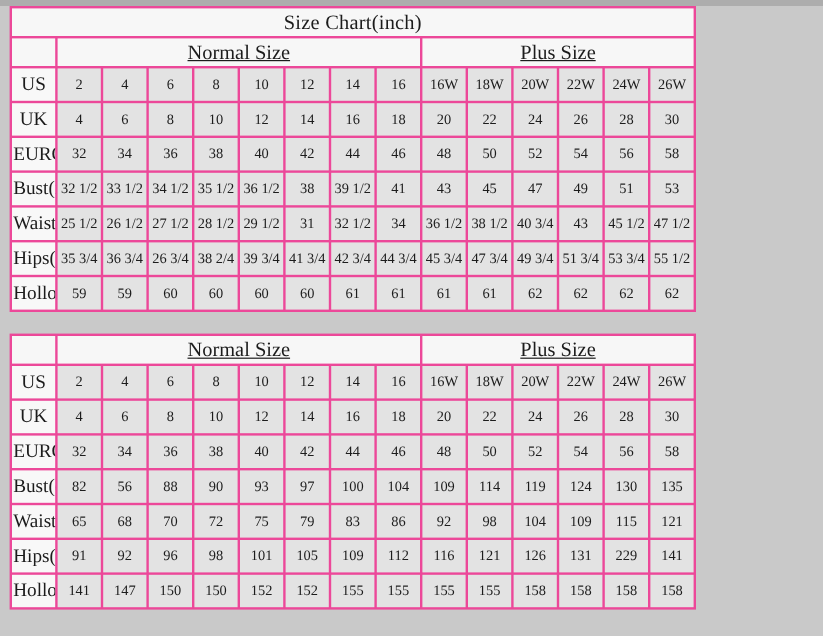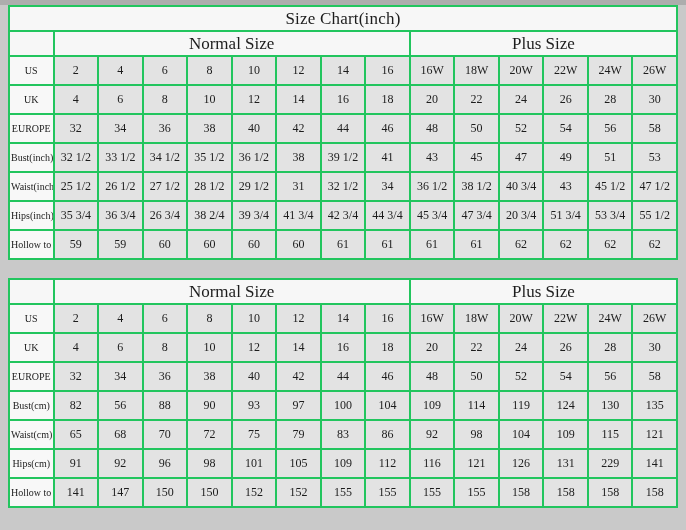--- a/index.html
+++ b/index.html
@@ -18,22 +18,22 @@
   .top-strip {
     height: 5px;
     background: #adadad;
   }
   .tables-root {
     padding: 0 8px;
   }
   table.size-chart {
     border-collapse: separate;
     border-spacing: 2px;
-    background: #22c55e;
-    width: 670px;
+    background: #ec4899;
+    width: 572px;
     table-layout: fixed;
   }
   table.size-chart + table.size-chart {
     margin-top: 18px;
   }
   td {
     overflow: hidden;
     white-space: nowrap;
     text-align: center;
     vertical-align: middle;
@@ -44,24 +44,25 @@
     height: 21px;
     letter-spacing: 0.2px;
   }
   td.group-spacer {
     background: #f7f7f7;
   }
   td.group-cell {
     background: #f7f7f7;
     font-size: 17px;
     height: 21px;
+    text-decoration: underline;
   }
   td.row-label {
     background: #f8f8f8;
-    font-size: 10px;
+    font-size: 16px;
     width: 135px;
     height: 25px;
     margin-left: 26px;
   }
   td.data-cell {
     background: #e3e3e3;
     font-size: 12px;
   }
 </style>
 </head>
@@ -170,21 +171,21 @@
             <td class="data-cell">35 3/4</td>
             <td class="data-cell">36 3/4</td>
             <td class="data-cell">26 3/4</td>
             <td class="data-cell">38 2/4</td>
             <td class="data-cell">39 3/4</td>
             <td class="data-cell">41 3/4</td>
             <td class="data-cell">42 3/4</td>
             <td class="data-cell">44 3/4</td>
             <td class="data-cell">45 3/4</td>
             <td class="data-cell">47 3/4</td>
-            <td class="data-cell">20 3/4</td>
+            <td class="data-cell">49 3/4</td>
             <td class="data-cell">51 3/4</td>
             <td class="data-cell">53 3/4</td>
             <td class="data-cell">55 1/2</td>
           </tr>
           <tr>
             <td class="row-label">Hollow to Floor(inch)</td>
             <td class="data-cell">59</td>
             <td class="data-cell">59</td>
             <td class="data-cell">60</td>
             <td class="data-cell">60</td>

